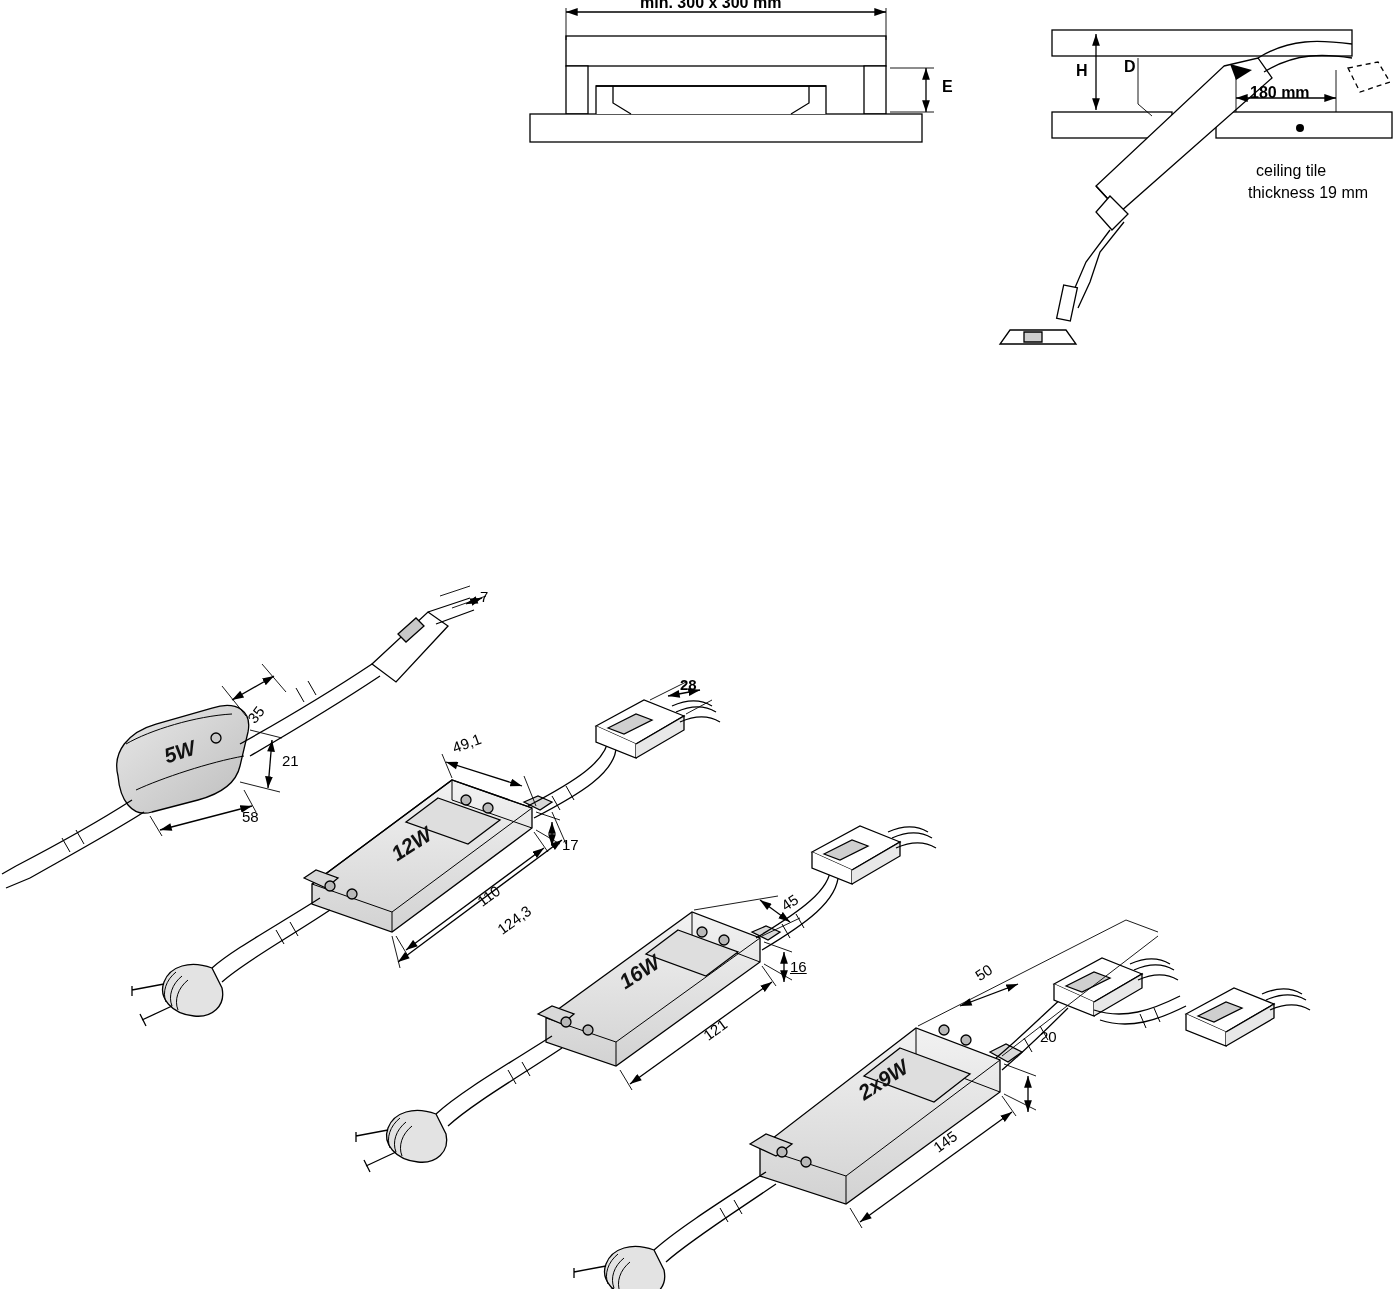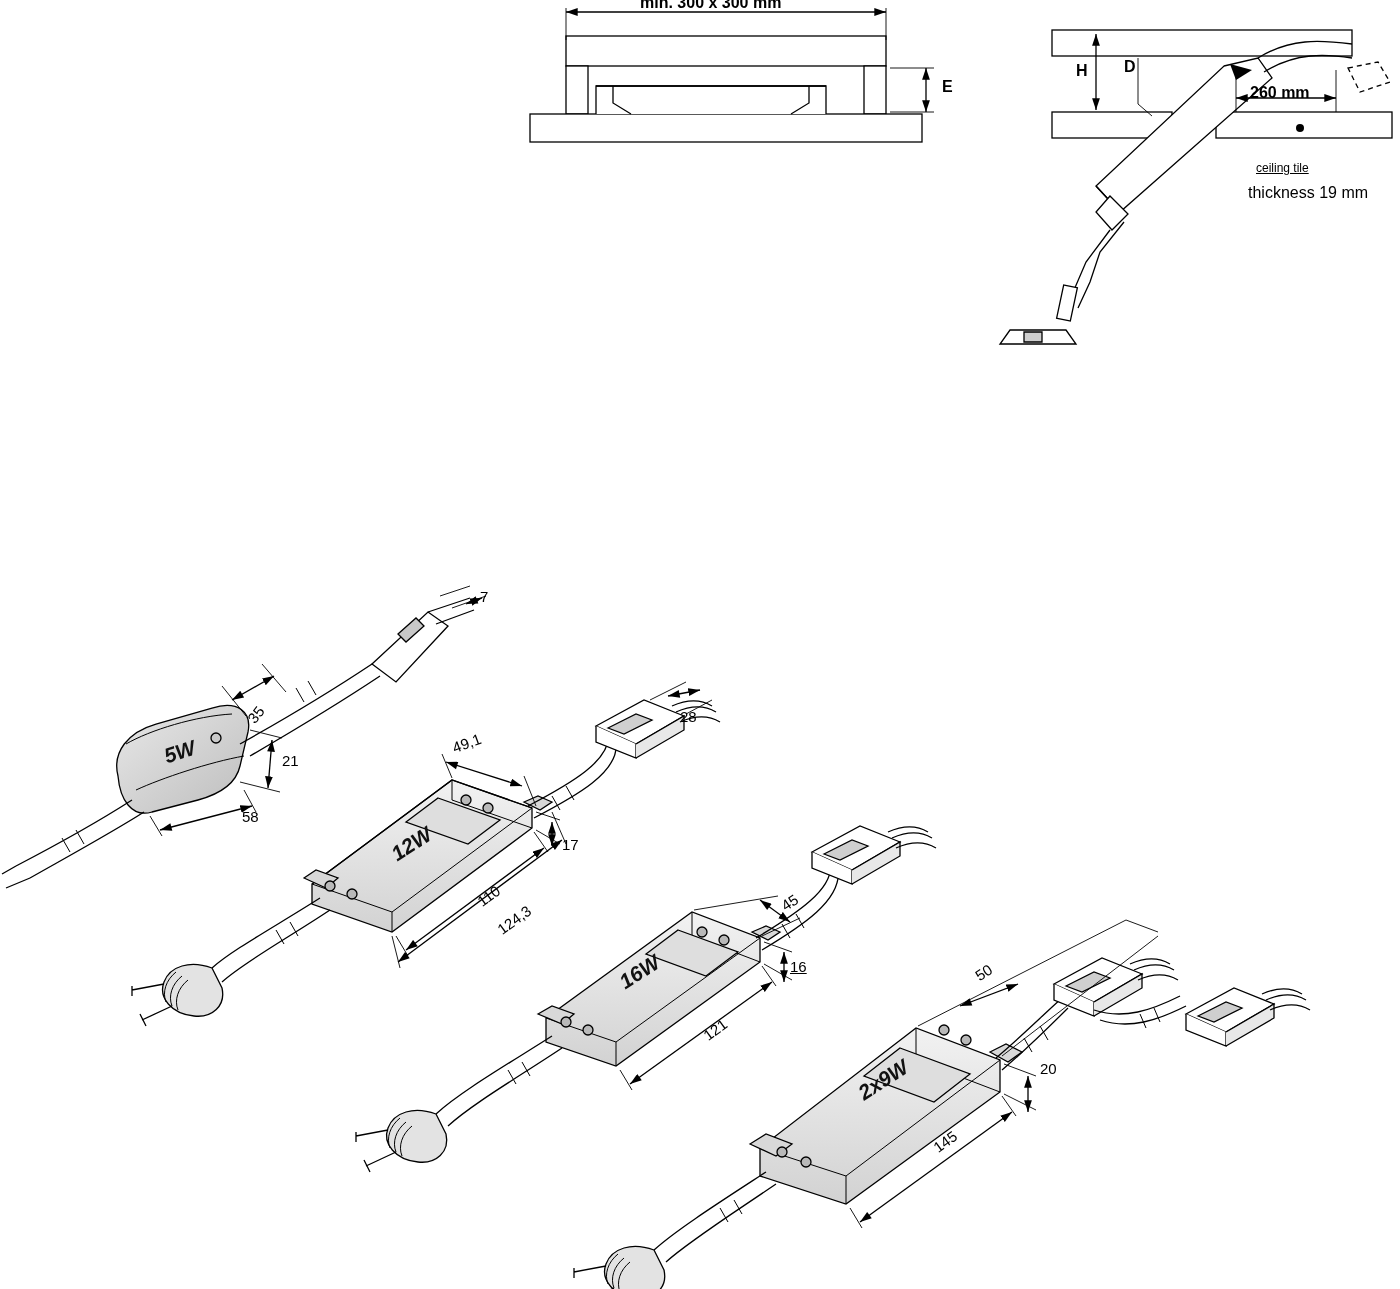--- a/index.html
+++ b/index.html
@@ -351,40 +351,40 @@
       </g>
 
     </g>
   </svg>
 
   <div class="lbl unit" style="left:640px; top:-6px;">min. 300 x 300 mm</div>
   <div class="lbl unit" style="left:942px; top:78px;">E</div>
 
   <div class="lbl unit" style="left:1076px; top:62px;">H</div>
   <div class="lbl unit" style="left:1124px; top:58px;">D</div>
-  <div class="lbl unit" style="left:1250px; top:84px;">260 mm</div>
-  <div class="lbl" style="left:1256px; top:162px; font-size:12px;text-decoration:underline;">ceiling tile</div>
+  <div class="lbl unit" style="left:1250px; top:84px;">180 mm</div>
+  <div class="lbl" style="left:1256px; top:162px; font-size:16px;">ceiling tile</div>
   <div class="lbl" style="left:1248px; top:184px; font-size:16px;text-align:right;">thickness 19 mm</div>
 
   <div class="dev-label" style="left:164px; top:740px; transform:rotate(-18deg);">5W</div>
   <div class="lbl dim" style="left:480px; top:588px;">7</div>
   <div class="lbl dim" style="left:244px; top:716px; transform:rotate(-52deg); transform-origin:left top;">35</div>
   <div class="lbl dim" style="left:282px; top:752px;">21</div>
   <div class="lbl dim" style="left:226px; top:808px;margin-left:16px;">58</div>
 
   <div class="dev-label" style="left:390px; top:832px; transform:rotate(-33deg);">12W</div>
-  <div class="lbl dim" style="left:680px; top:708px;">28</div>
+  <div class="lbl dim" style="left:680px; top:676px;font-weight:bold;">28</div>
   <div class="lbl dim" style="left:450px; top:740px; transform:rotate(-20deg); transform-origin:left top;">49,1</div>
   <div class="lbl dim" style="left:562px; top:836px;">17</div>
   <div class="lbl dim" style="left:474px; top:896px; transform:rotate(-36deg); transform-origin:left top;">110</div>
   <div class="lbl dim" style="left:494px; top:924px; transform:rotate(-36deg); transform-origin:left top;">124,3</div>
 
   <div class="dev-label" style="left:618px; top:960px; transform:rotate(-33deg);">16W</div>
   <div class="lbl dim" style="left:778px; top:900px; transform:rotate(-34deg); transform-origin:left top;">45</div>
   <div class="lbl dim" style="left:790px; top:958px;text-decoration:underline;">16</div>
   <div class="lbl dim" style="left:700px; top:1030px; transform:rotate(-36deg); transform-origin:left top;">121</div>
 
   <div class="dev-label" style="left:856px; top:1068px; transform:rotate(-33deg);">2x9W</div>
   <div class="lbl dim" style="left:972px; top:970px; transform:rotate(-34deg); transform-origin:left top;">50</div>
-  <div class="lbl dim" style="left:1040px; top:1060px;">20</div>
+  <div class="lbl dim" style="left:1040px; top:1028px;">20</div>
   <div class="lbl dim" style="left:930px; top:1142px; transform:rotate(-36deg); transform-origin:left top;">145</div>
 
 </div>
 
 </body></html>

